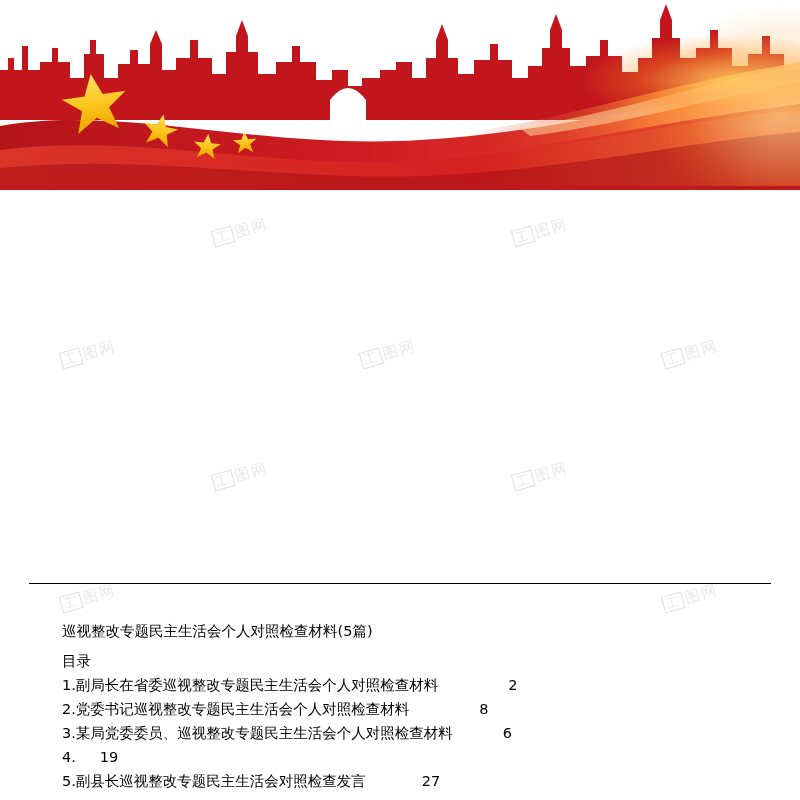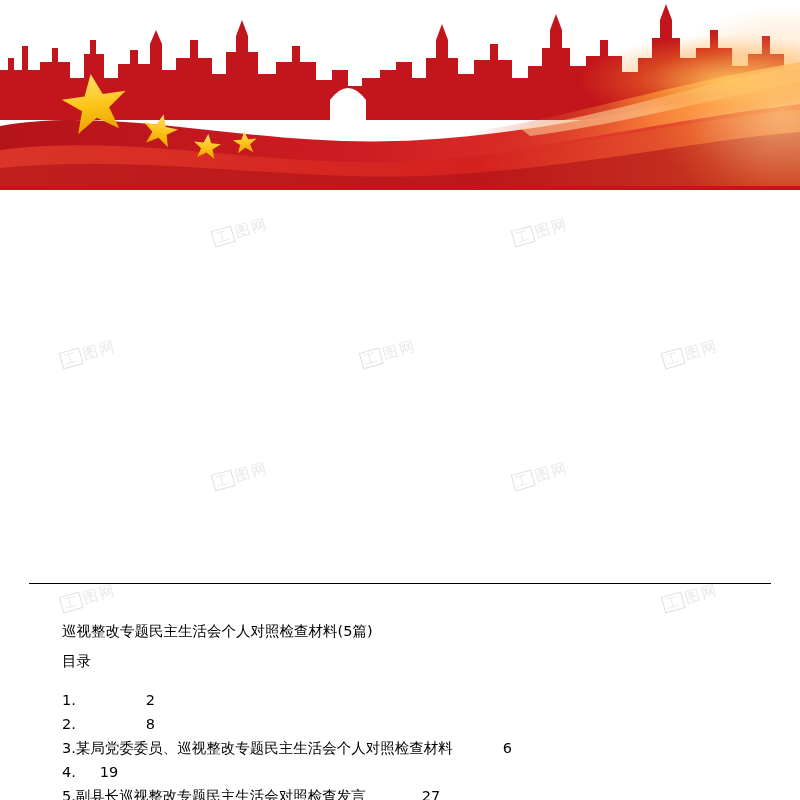--- a/index.html
+++ b/index.html
@@ -99,21 +99,21 @@
     color: #000000;
   }
   .doc-title {
     font-size: 14.5px;
     line-height: 22px;
     margin-bottom: 8px;
   }
   .toc-heading {
     font-size: 14.5px;
     line-height: 22px;
-    margin-bottom: 16px;
+    margin-bottom: 1px;
   }
   .toc-list {
     list-style: none;
     margin: 0;
     padding: 0;
   }
   .toc-item {
     font-size: 14.5px;
     line-height: 24px;
     display: flex;
@@ -219,25 +219,27 @@
   <div class="rule"></div>
 
   <div class="content">
     <div class="doc-title">巡视整改专题民主生活会个人对照检查材料(5篇)</div>
 
     <div class="toc-heading">目录</div>
 
     <ul class="toc-list">
       <li class="toc-item">
         <span>1.</span>
+        <span class="toc-text">副局长在省委巡视整改专题民主生活会个人对照检查材料</span>
         <span class="toc-gap" style="width:70px;"></span>
         <span class="toc-page">2</span>
       </li>
       <li class="toc-item">
         <span>2.</span>
+        <span class="toc-text">党委书记巡视整改专题民主生活会个人对照检查材料</span>
         <span class="toc-gap" style="width:70px;"></span>
         <span class="toc-page">8</span>
       </li>
       <li class="toc-item">
         <span>3.</span>
         <span class="toc-text">某局党委委员、巡视整改专题民主生活会个人对照检查材料</span>
         <span class="toc-gap" style="width:50px;"></span>
         <span class="toc-page">6</span>
       </li>
       <li class="toc-item">

